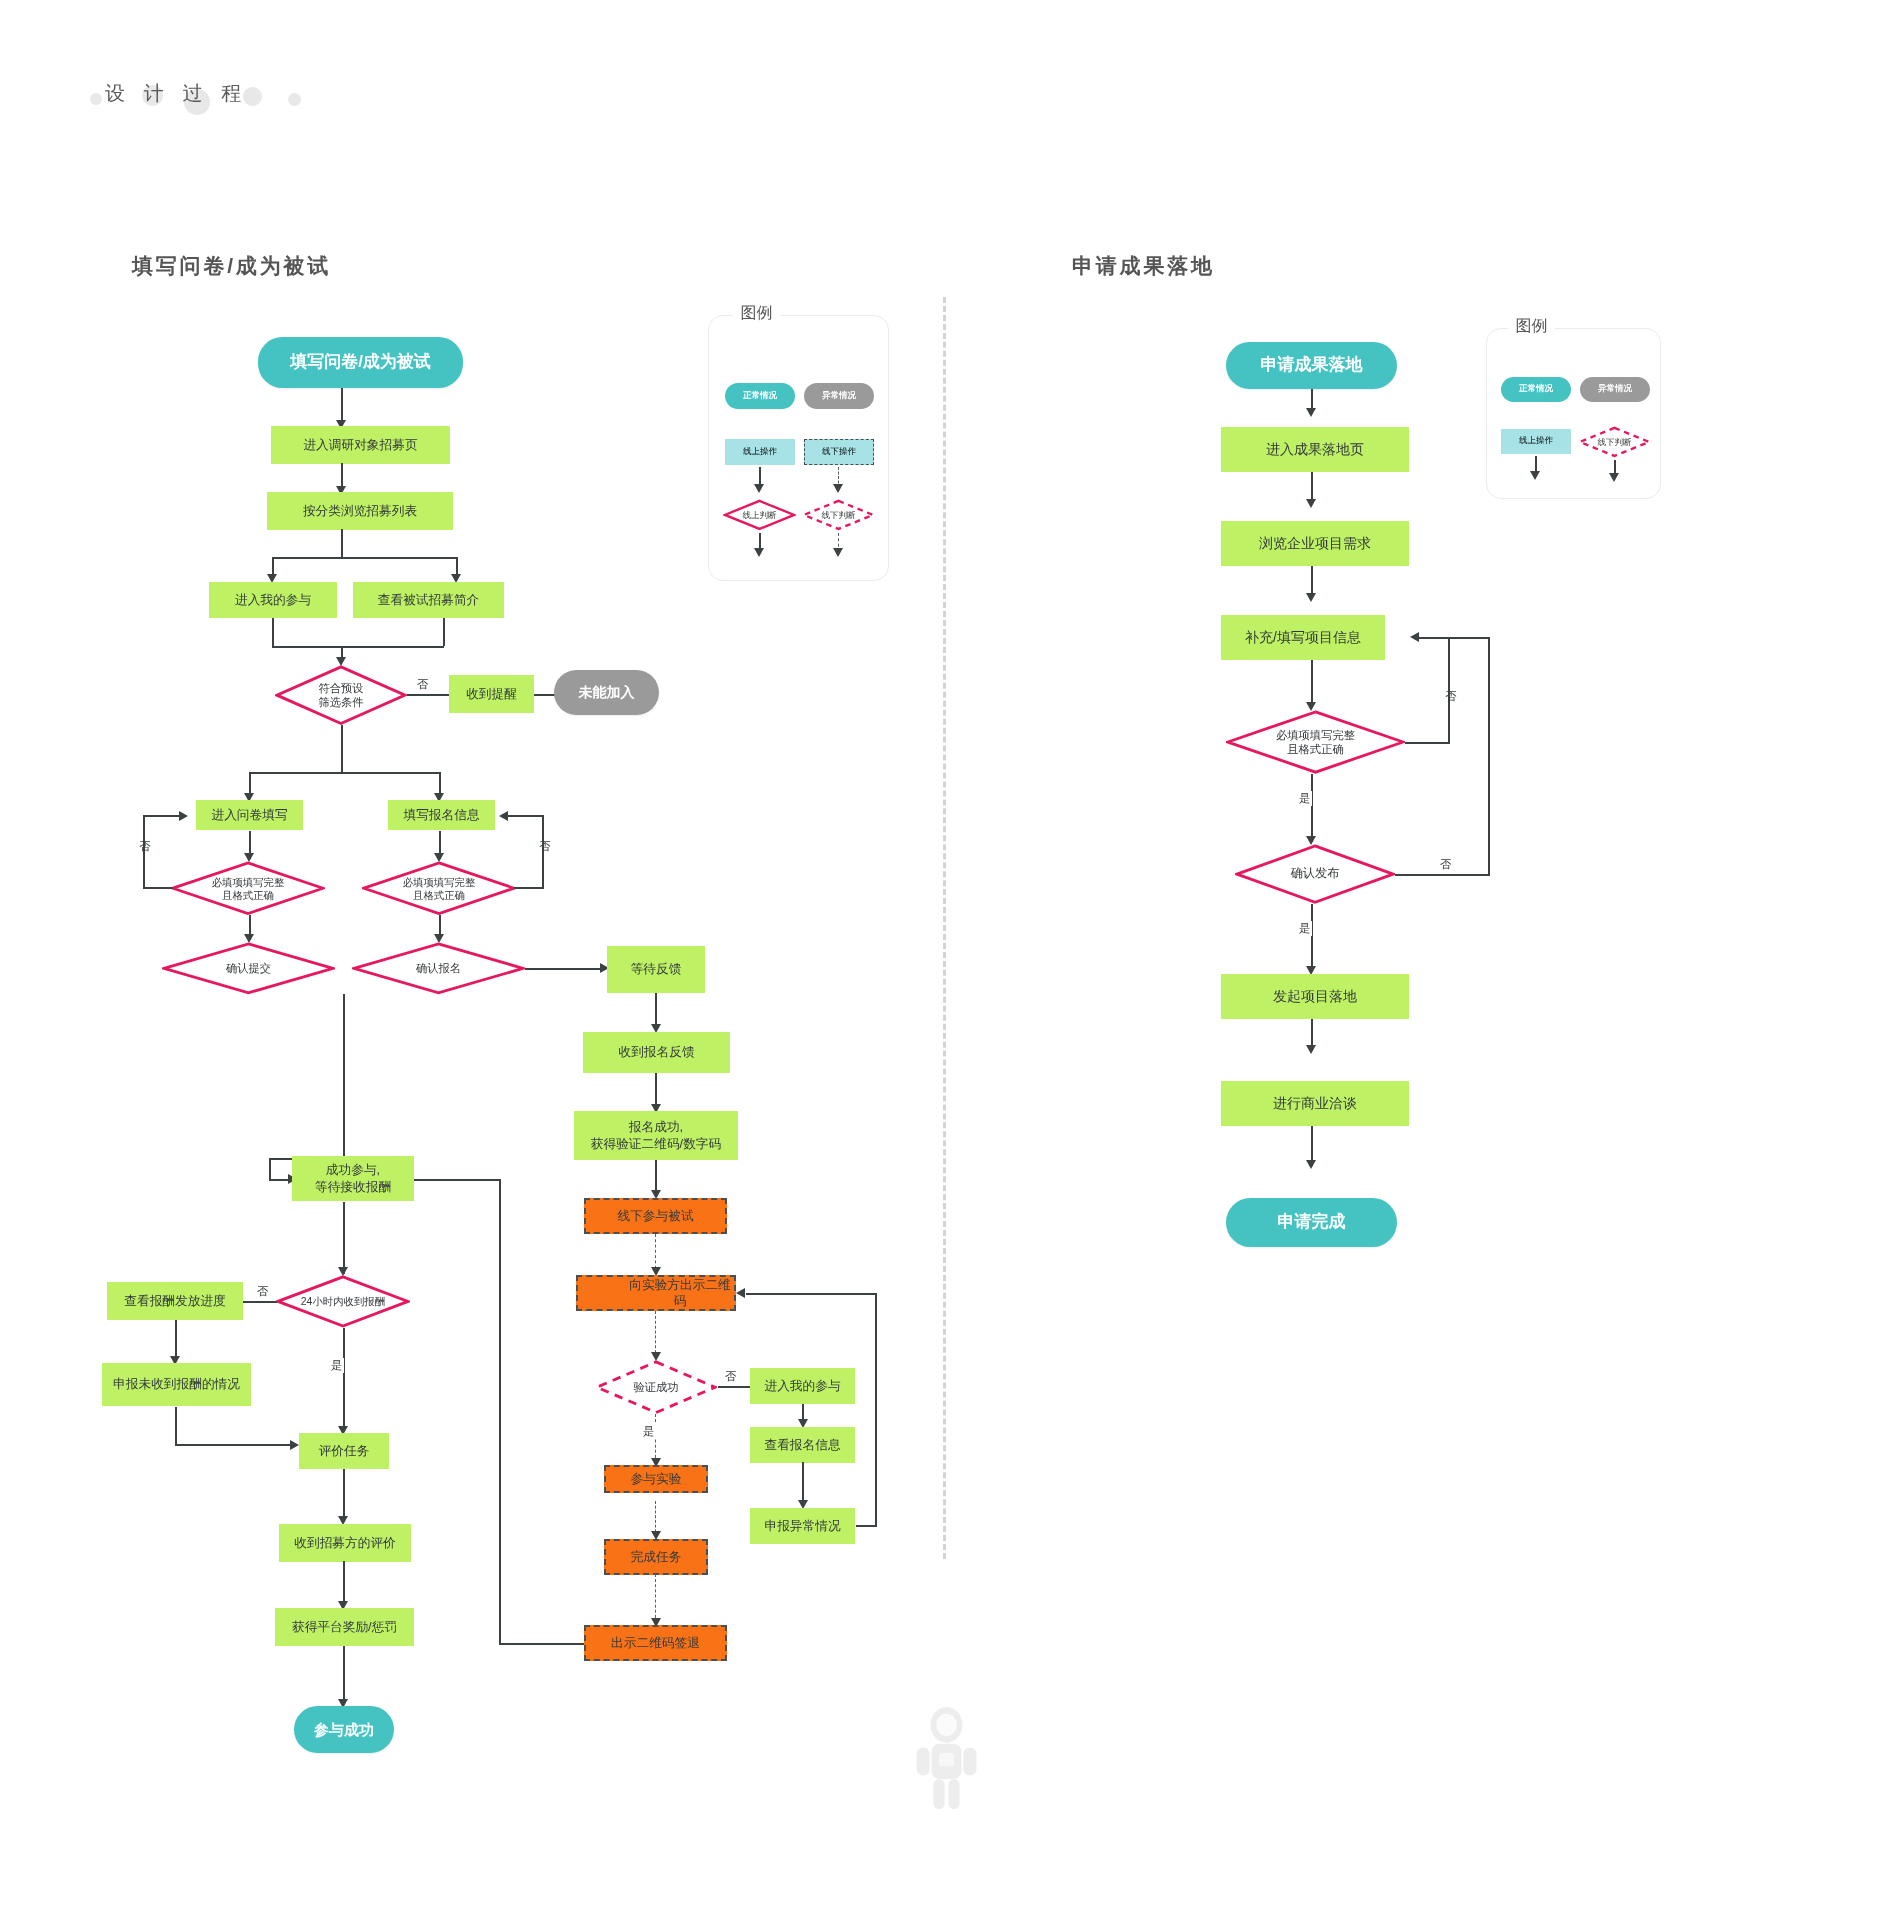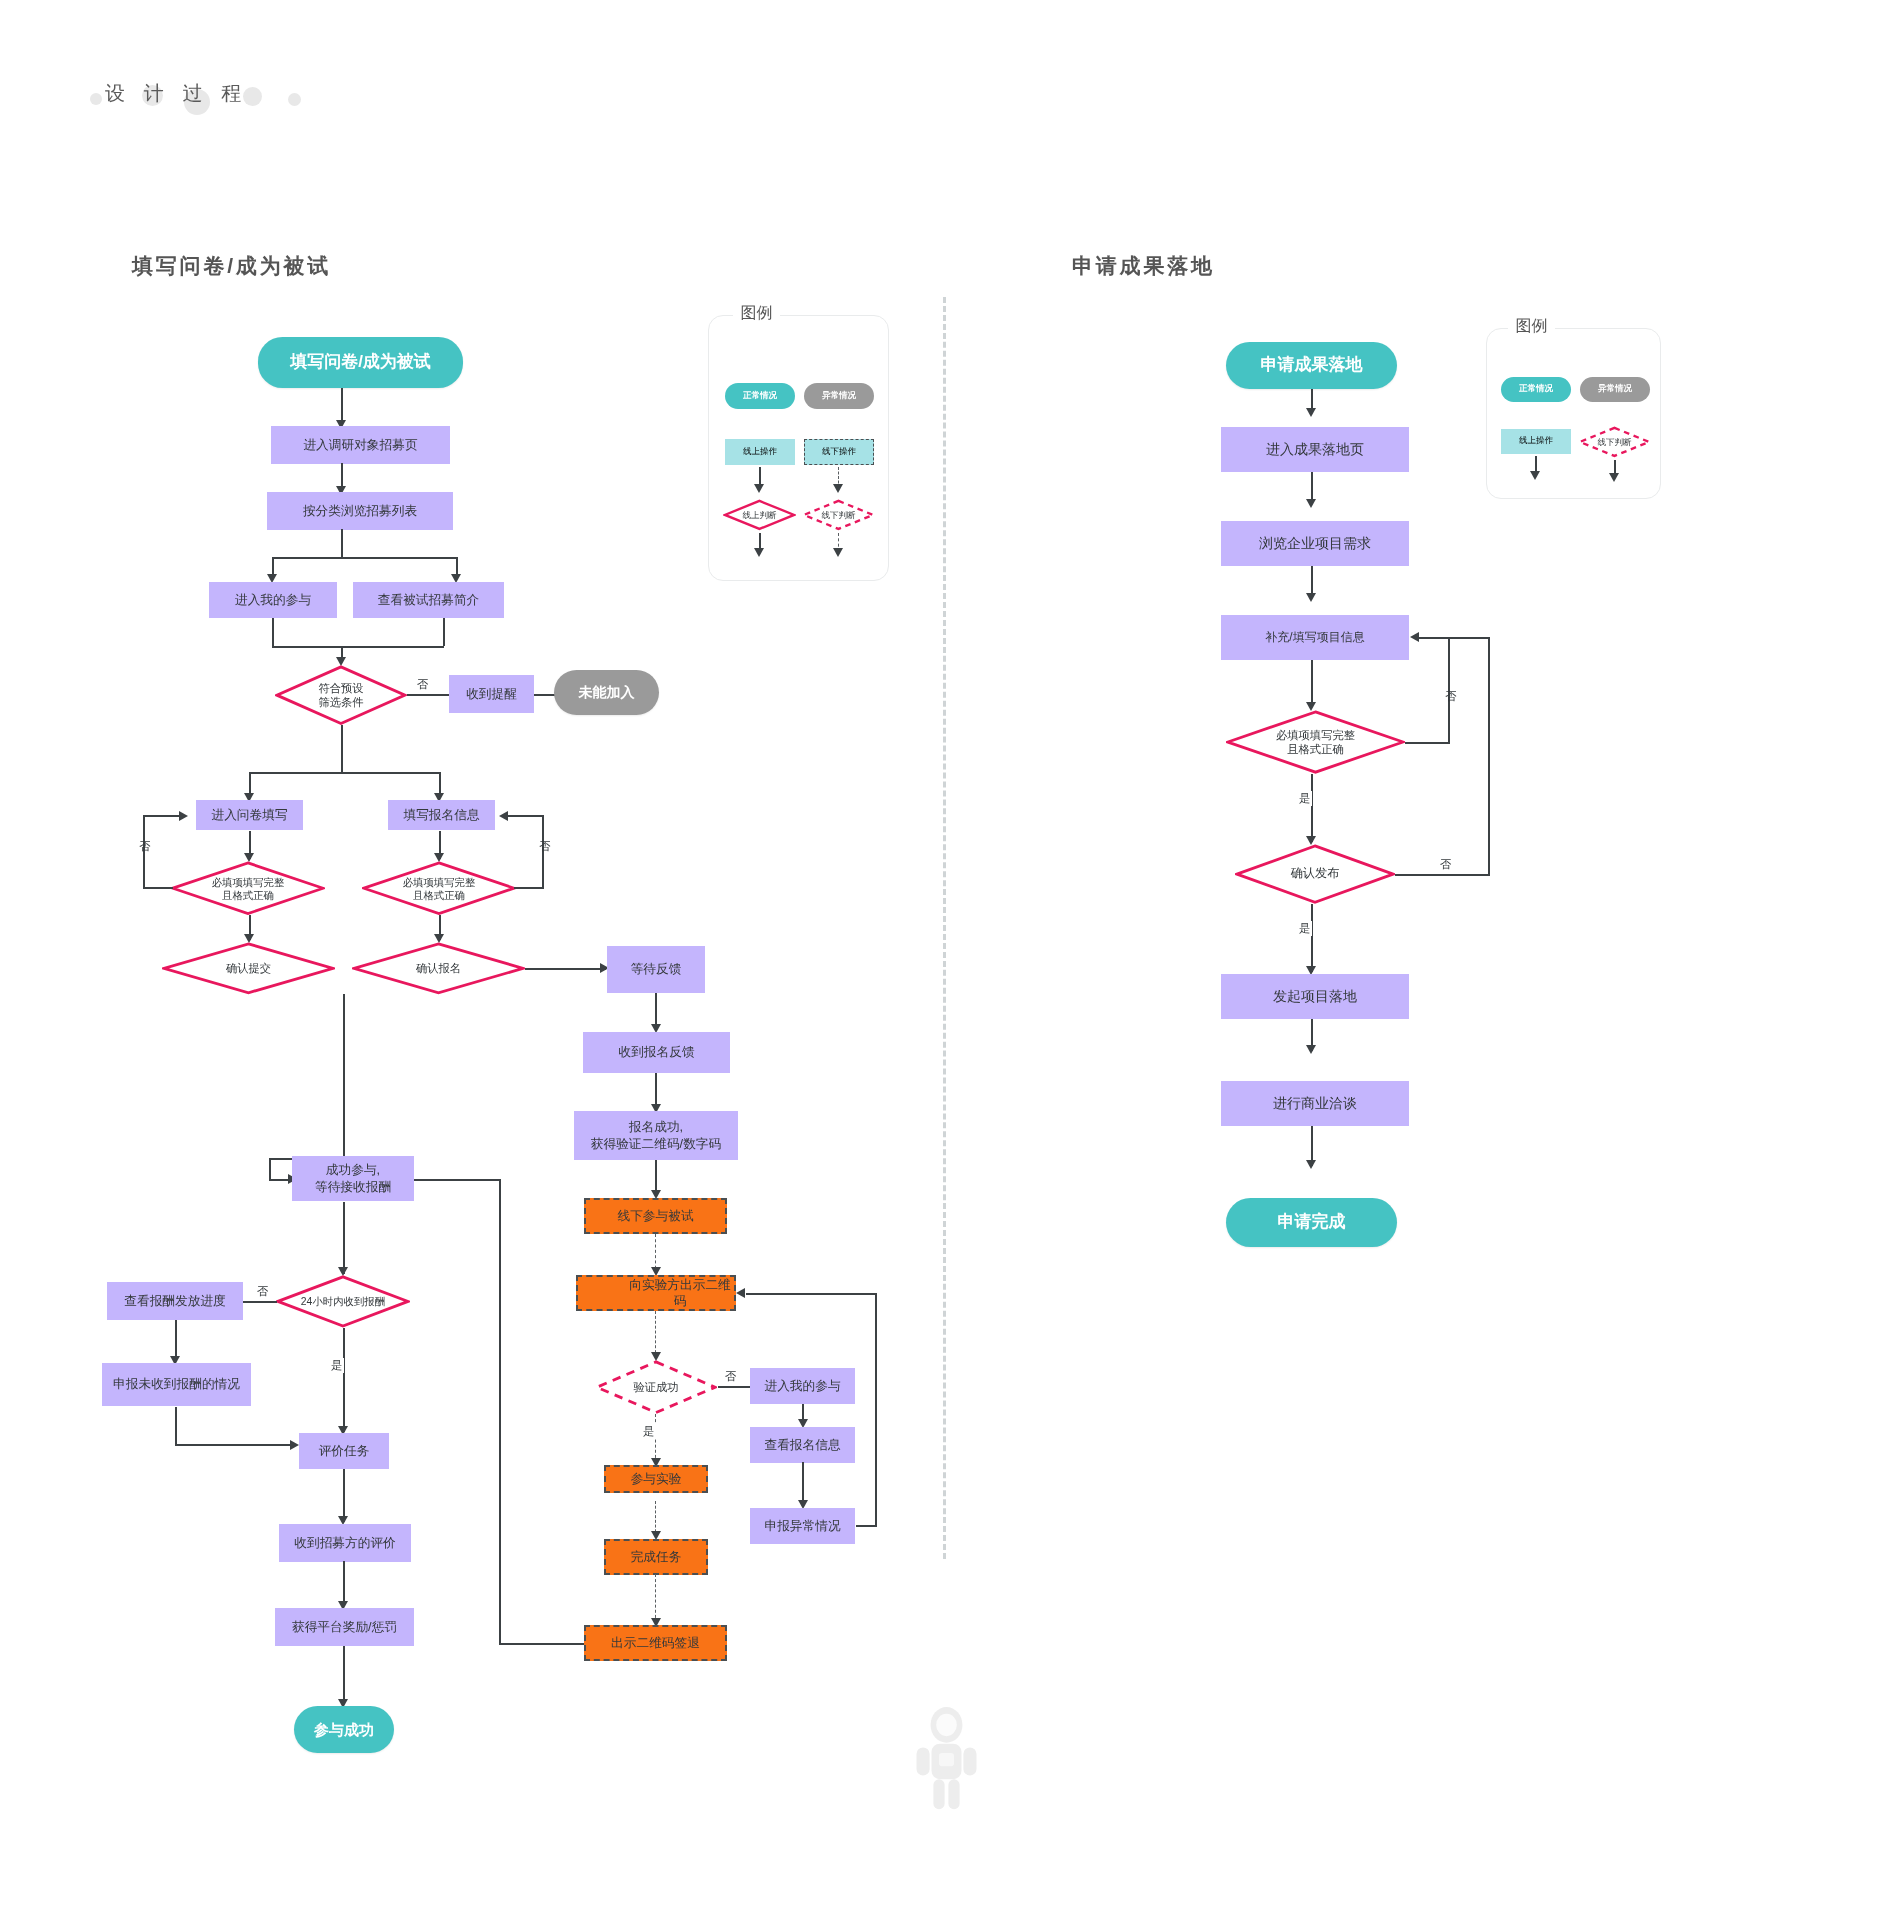--- a/index.html
+++ b/index.html
@@ -38,21 +38,21 @@
     position:absolute; left:943px; top:297px; width:0; height:1262px;
     border-left:3.8px dashed #cfd4d6;
   }
 
   
   .astro { position:absolute; left:909px; top:1704px; width:75px; height:113px; }
 
   
   .node { position:absolute; display:flex; align-items:center; justify-content:center;
           text-align:center; color:#33383b; line-height:1.3; font-size:12.7px; }
-  .box  { background:#c4b5fd; }
+  .box  { background:#bef264; }
   .box.dashed { background:#f97316; border:2.4px dashed #4a4f52; }
   .pill { background:#45c3c3; color:#fff; font-weight:bold; border-radius:24.5px; font-size:17px;
           box-shadow:0 0.9px 1.9px rgba(0,0,0,.08); }
   .pill.gray { background:#9a9a9a; font-size:14px; }
 
   .dia { position:absolute; }
   .dia .dshape { position:absolute; inset:0; }
   .dia .dlabel { position:absolute; inset:0; display:flex; align-items:center;
                  justify-content:center; text-align:center; font-size:11.3px;
                  color:#33383b; line-height:1.25; }
@@ -365,21 +365,21 @@
   <div class="arw down" style="left:1306px; top:408px;"></div>
 
   <div class="node box" style="left:1221px; top:427px; width:188px; height:45px; font-size:14px;">进入成果落地页</div>
   <div class="ln lnv" style="left:1311px; top:472px; height:32px;"></div>
   <div class="arw down" style="left:1306px; top:499px;"></div>
 
   <div class="node box" style="left:1221px; top:521px; width:188px; height:45px; font-size:14px;">浏览企业项目需求</div>
   <div class="ln lnv" style="left:1311px; top:566px; height:32px;"></div>
   <div class="arw down" style="left:1306px; top:593px;"></div>
 
-  <div class="node box" style="left:1221px; top:615px; width:188px; height:45px; font-size:12px;">补充/填写项目信息</div>
+  <div class="node box" style="left:1221px; top:615px; width:164px; height:45px; font-size:14px;">补充/填写项目信息</div>
   <div class="ln lnv" style="left:1311px; top:660px; height:47px;"></div>
   <div class="arw down" style="left:1306px; top:702px;"></div>
 
   <div class="dia" style="left:1226px; top:710px; width:179px; height:64px;">
     <svg class="dshape" viewBox="0 0 190 68" preserveAspectRatio="none">
       <polygon points="95,2 188,34 95,66 2,34" fill="#fff" stroke="#e8175d" stroke-width="3"></polygon>
     </svg>
     <div class="dlabel">
       <span style="white-space:pre-line; font-size:11.3px;">必填项填写完整
 且格式正确</span>

